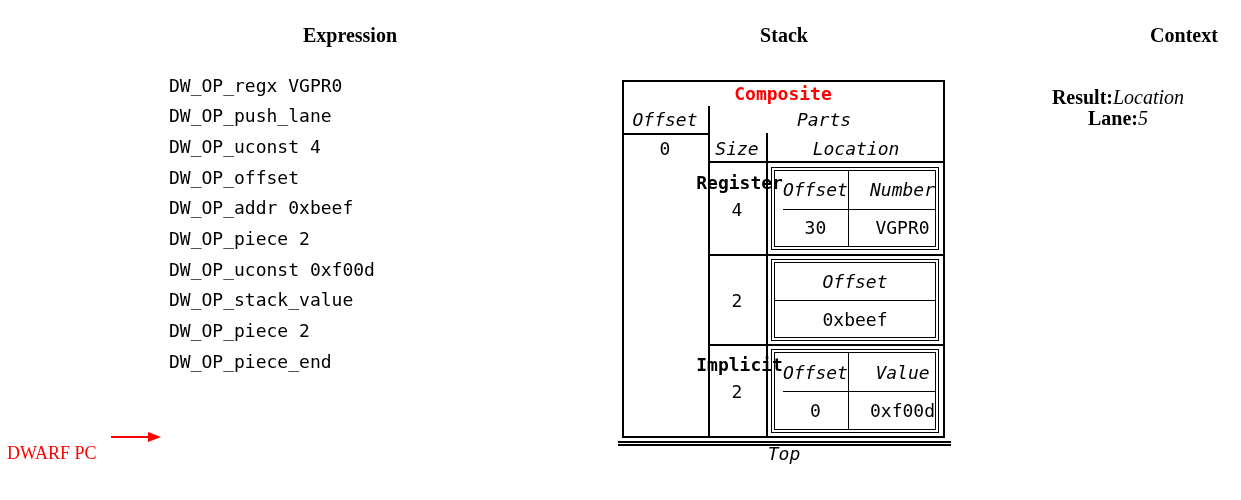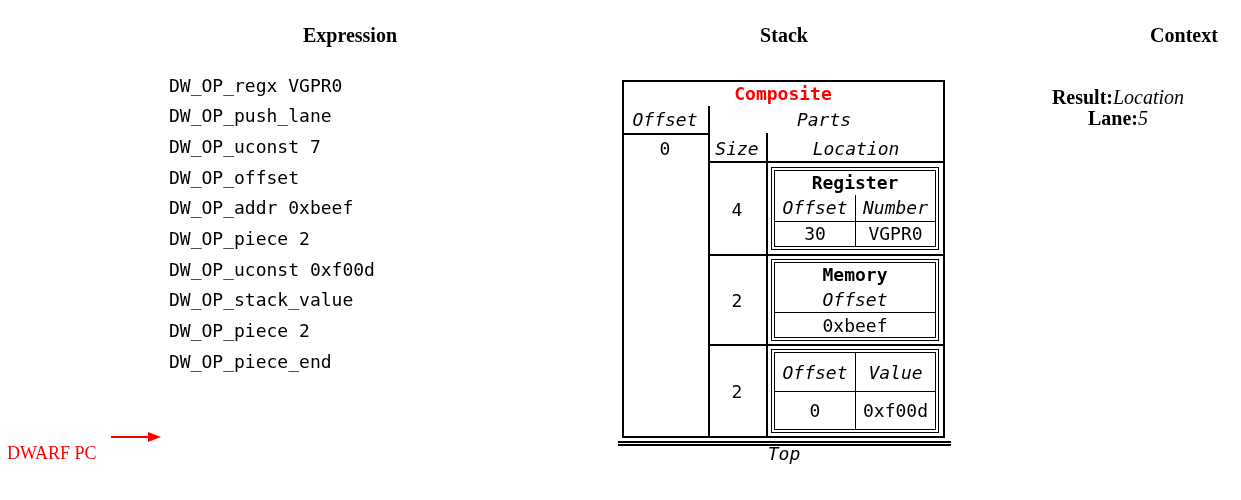--- a/index.html
+++ b/index.html
@@ -24,49 +24,49 @@
   
   .expr-list { position:absolute; left:169px; top:70.5px; }
   .expr-op { height:30.7px; line-height:30.7px; font-family:"DejaVu Sans Mono", monospace; font-size:18px; }
 
   
   .stack-table { position:absolute; left:622px; top:80px; width:323px; height:358px; }
   .stack-border { position:absolute; inset:0; border:2px solid #000; pointer-events:none; }
 
   
   .part-box { position:absolute; left:149px; width:168px; border:1.5px solid #000; padding:2px; background:#fff; }
-  .part-inner { width:100%; height:100%; border:1.5px solid #000; display:flex; flex-direction:column; }
+  .part-inner { width:100%; height:100%; border:1.5px solid #000; display:flex; flex-direction:row;justify-content:flex-end; }
   .pb-title { height:24px; line-height:24px; text-align:center; font-family:"DejaVu Sans Mono", monospace; font-size:18px; font-weight:bold; }
   .pb-grid { flex:1; display:grid; grid-template-rows:1fr 1fr; }
   .pb-grid.c2 { grid-template-columns:1fr 1fr; }
   .pb-grid.c1 { grid-template-columns:1fr; }
   .pb-cell { display:flex; align-items:center; justify-content:center;
              font-family:"DejaVu Sans Mono", monospace; font-size:18px; }
   .pb-cell.it { font-style:italic; }
-  .bl { border-left:1.5px solid #000; }
+  .bl { border-left:1.5px solid #000;padding-left:21px; }
   .bt { border-top:1.5px solid #000; }
 
   
   .arrow-head { position:absolute; width:0; height:0;
                 border-top:5.5px solid transparent; border-bottom:5.5px solid transparent;
                 border-left:13px solid #ff0000; }
 </style>
 </head>
 <body>
 
 <div class="page">
 
   <div class="abs ctr serif-hdr" style="left:350px; top:35px;">Expression</div>
   <div class="abs ctr serif-hdr" style="left:784px; top:35px;">Stack</div>
   <div class="abs ctr serif-hdr" style="left:1184px; top:35px;">Context</div>
 
   <div class="expr-list">
     <div class="expr-op">DW_OP_regx VGPR0</div>
     <div class="expr-op">DW_OP_push_lane</div>
-    <div class="expr-op">DW_OP_uconst 7</div>
+    <div class="expr-op">DW_OP_uconst 4</div>
     <div class="expr-op">DW_OP_offset</div>
     <div class="expr-op">DW_OP_addr 0xbeef</div>
     <div class="expr-op">DW_OP_piece 2</div>
     <div class="expr-op">DW_OP_uconst 0xf00d</div>
     <div class="expr-op">DW_OP_stack_value</div>
     <div class="expr-op">DW_OP_piece 2</div>
     <div class="expr-op">DW_OP_piece_end</div>
   </div>
 
   <div class="abs vctr serif red" style="left:7px; top:437px; font-size:18px;">DWARF PC</div>
@@ -101,30 +101,30 @@
           <div class="pb-cell it">Offset</div>
           <div class="pb-cell it bl">Number</div>
           <div class="pb-cell bt">30</div>
           <div class="pb-cell bt bl">VGPR0</div>
         </div>
       </div>
     </div>
 
     <div class="part-box" style="top:179px; height:82px;">
       <div class="part-inner">
-        <div class="pb-title">Memory</div>
         <div class="pb-grid c1">
           <div class="pb-cell it">Offset</div>
           <div class="pb-cell bt">0xbeef</div>
         </div>
       </div>
     </div>
 
     <div class="part-box" style="top:269px; height:84px;">
       <div class="part-inner">
+        <div class="pb-title">Implicit</div>
         <div class="pb-grid c2">
           <div class="pb-cell it">Offset</div>
           <div class="pb-cell it bl">Value</div>
           <div class="pb-cell bt">0</div>
           <div class="pb-cell bt bl">0xf00d</div>
         </div>
       </div>
     </div>
   </div>
 

